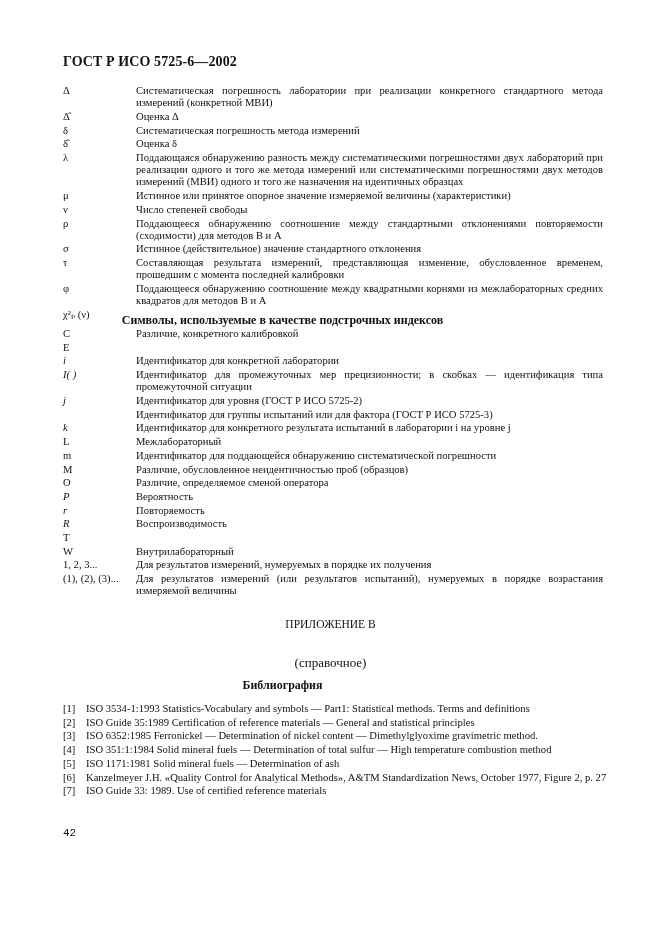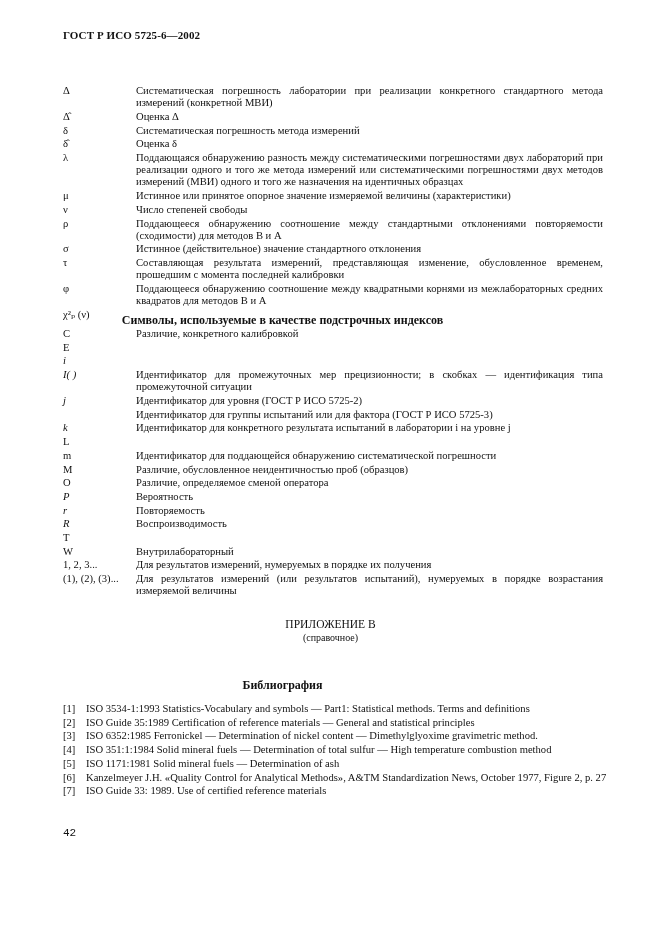--- a/index.html
+++ b/index.html
@@ -2,37 +2,37 @@
 <html><head>
   <meta charset="utf-8">
   <style>
     html, body { margin: 0; padding: 0; background: #ffffff; }
     body {
       width: 661px; height: 936px; position: relative; overflow: hidden;
       font-family: "Liberation Serif", "DejaVu Serif", serif;
       color: #111111;
     }
     .header {
-      position: absolute; left: 63px; top: 29px;
-      font-weight: bold; font-size: 11px; letter-spacing: 0.1px;
+      position: absolute; left: 63px; top: 54px;
+      font-weight: bold; font-size: 14px; letter-spacing: 0.1px;
     }
     .sym-list { position: absolute; left: 63px; width: 540px; font-size: 10.6px; line-height: 12.2px; }
     .row { display: flex; align-items: flex-start; }
     .sym { width: 73px; flex: 0 0 73px; }
     .desc { flex: 1; text-align: justify; }
     .row + .row { margin-top: 1.5px; }
     .italic { font-style: italic; }
     .section-title {
       position: absolute; left: 0; width: 565px; text-align: center;
       font-weight: bold; font-size: 12px;
     }
     .appendix {
       position: absolute; left: 0; width: 661px; text-align: center; font-size: 11.5px; line-height: 13px;
     }
-    .appendix .sub { font-size: 10px; }
+    .appendix .sub { font-size: 13px; margin-top: 25px; }
     .biblio { position: absolute; left: 63px; width: 552px; font-size: 10.6px; line-height: 12.2px; }
     .bib-row { display: flex; align-items: flex-start; margin-bottom: 1.5px; }
     .bib-num { width: 23px; flex: 0 0 23px; }
     .bib-text { flex: 1; }
     .page-num { position: absolute; left: 63px; top: 827px; font-size: 11px; font-family: Liberation Mono, monospace; }
   </style>
 </head>
 <body>
 
 <div class="header">ГОСТ Р ИСО 5725-6—2002</div>
@@ -92,39 +92,41 @@
 <div class="sym-list" style="top:328px;">
   <div class="row">
     <span class="sym">C</span>
     <span class="desc">Различие, конкретного калибровкой</span>
   </div>
   <div class="row">
     <span class="sym">E</span>
   </div>
   <div class="row">
     <span class="sym italic">i</span>
+    <span class="desc">Идентификатор для конкретной лаборатории</span>
   </div>
   <div class="row">
     <span class="sym italic">I( )</span>
     <span class="desc">Идентификатор для промежуточных мер прецизионности; в скобках — идентификация типа промежуточной ситуации</span>
   </div>
   <div class="row">
     <span class="sym italic">j</span>
     <span class="desc">Идентификатор для уровня (ГОСТ Р ИСО 5725-2)</span>
   </div>
   <div class="row">
     <span class="sym"></span>
     <span class="desc">Идентификатор для группы испытаний или для фактора (ГОСТ Р ИСО 5725-3)</span>
   </div>
   <div class="row">
     <span class="sym italic">k</span>
     <span class="desc">Идентификатор для конкретного результата испытаний в лаборатории i на уровне j</span>
   </div>
   <div class="row">
     <span class="sym">L</span>
+    <span class="desc">Межлабораторный</span>
   </div>
   <div class="row">
     <span class="sym">m</span>
     <span class="desc">Идентификатор для поддающейся обнаружению систематической погрешности</span>
   </div>
   <div class="row">
     <span class="sym">M</span>
     <span class="desc">Различие, обусловленное неидентичностью проб (образцов)</span>
   </div>
   <div class="row">

